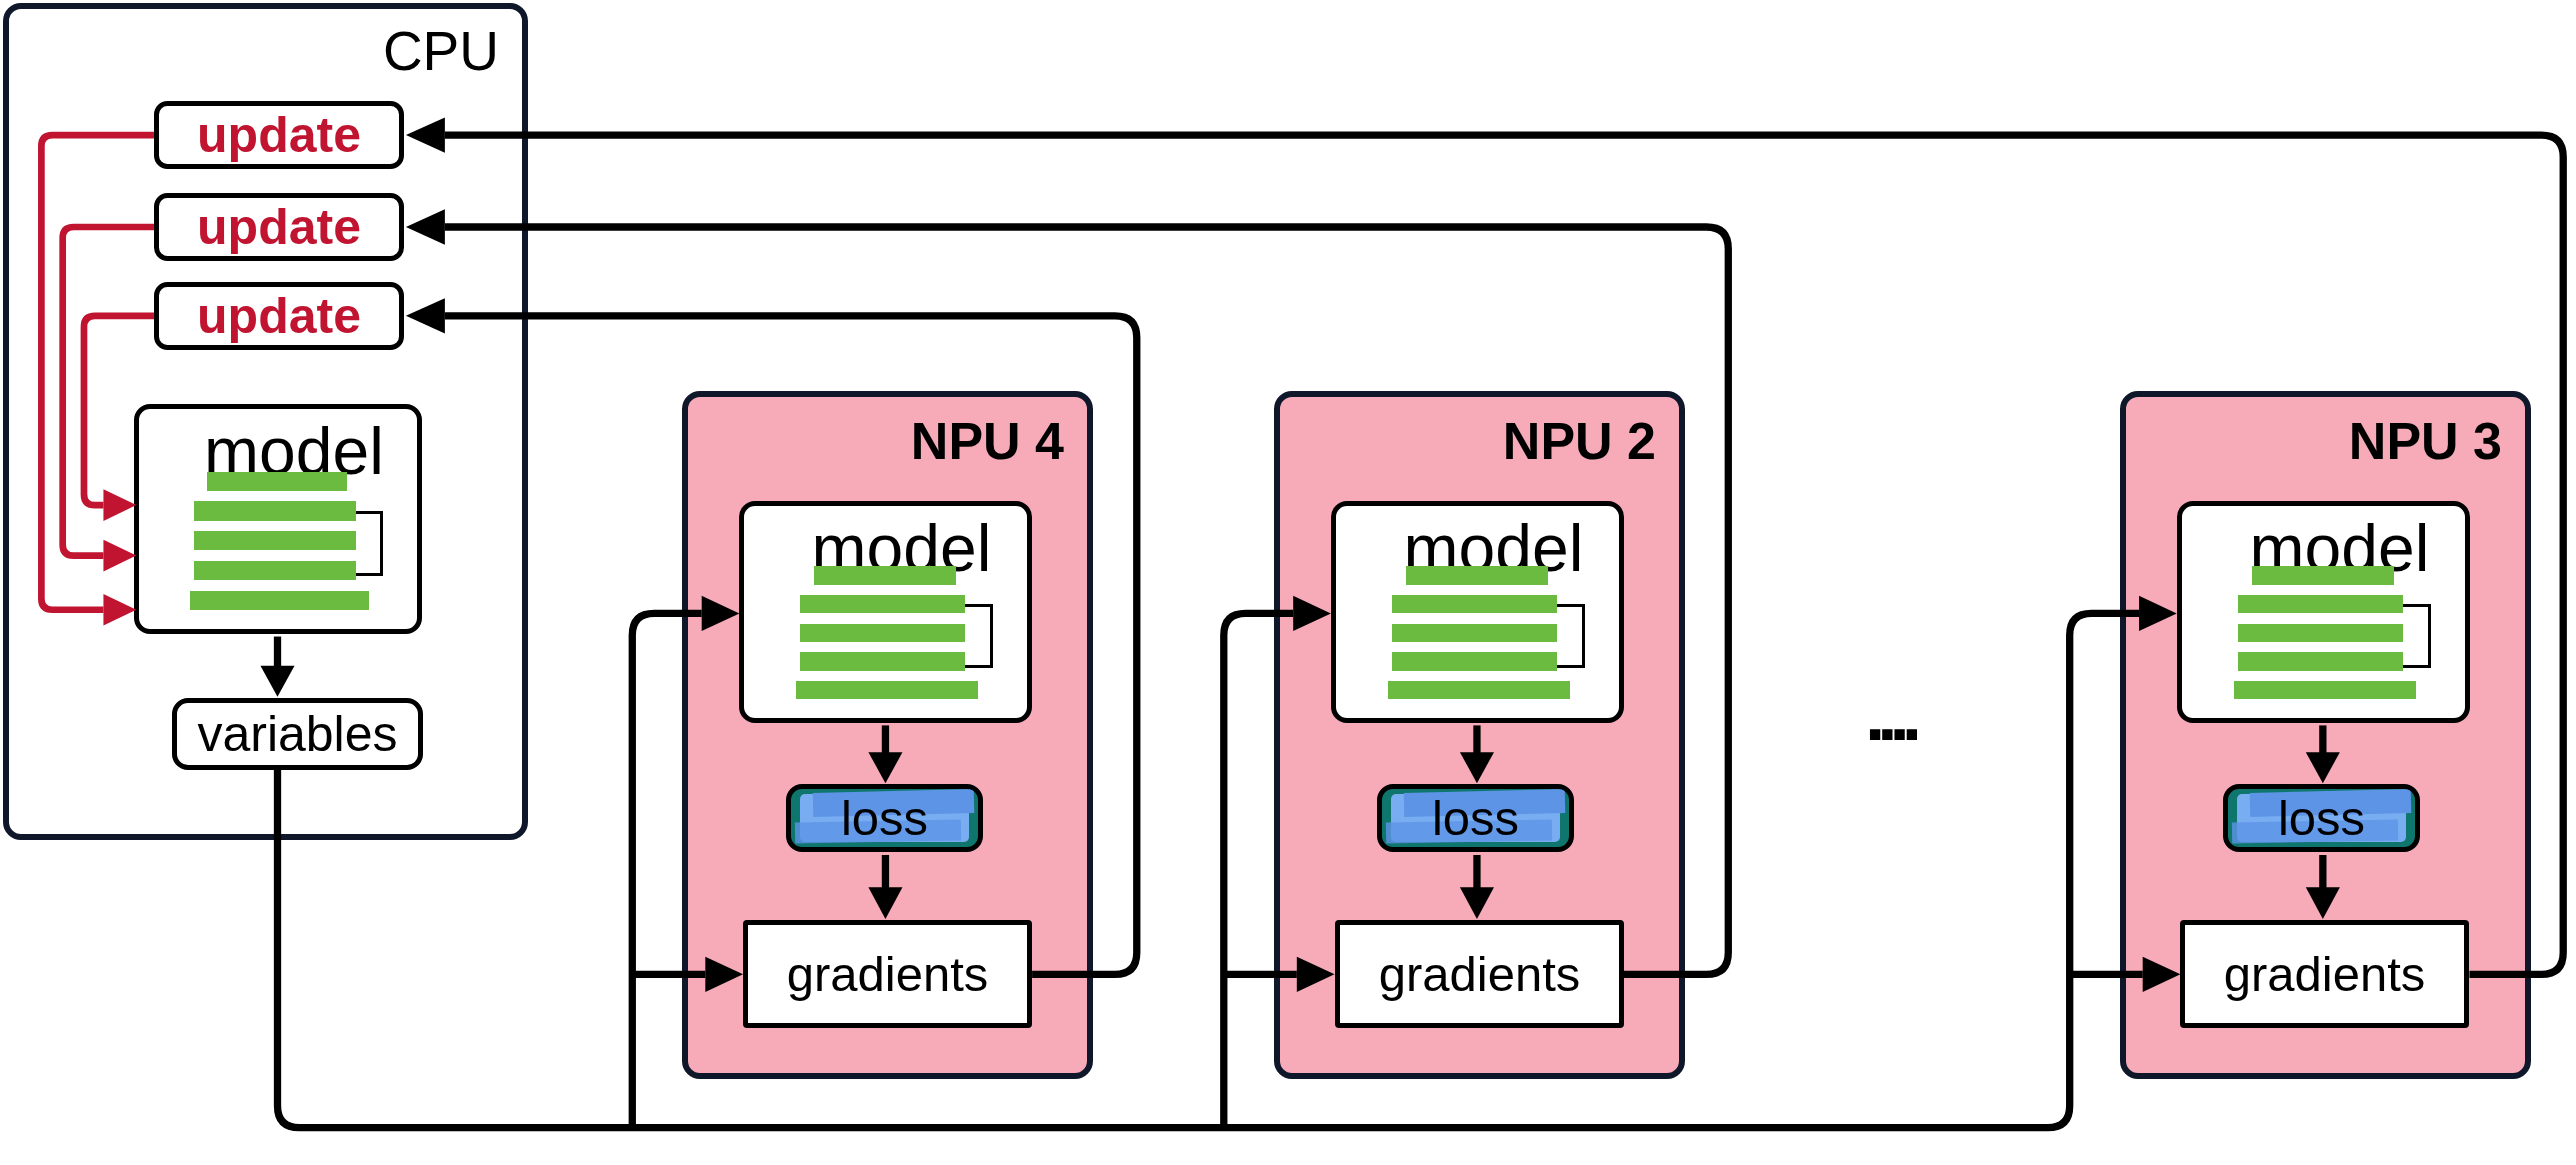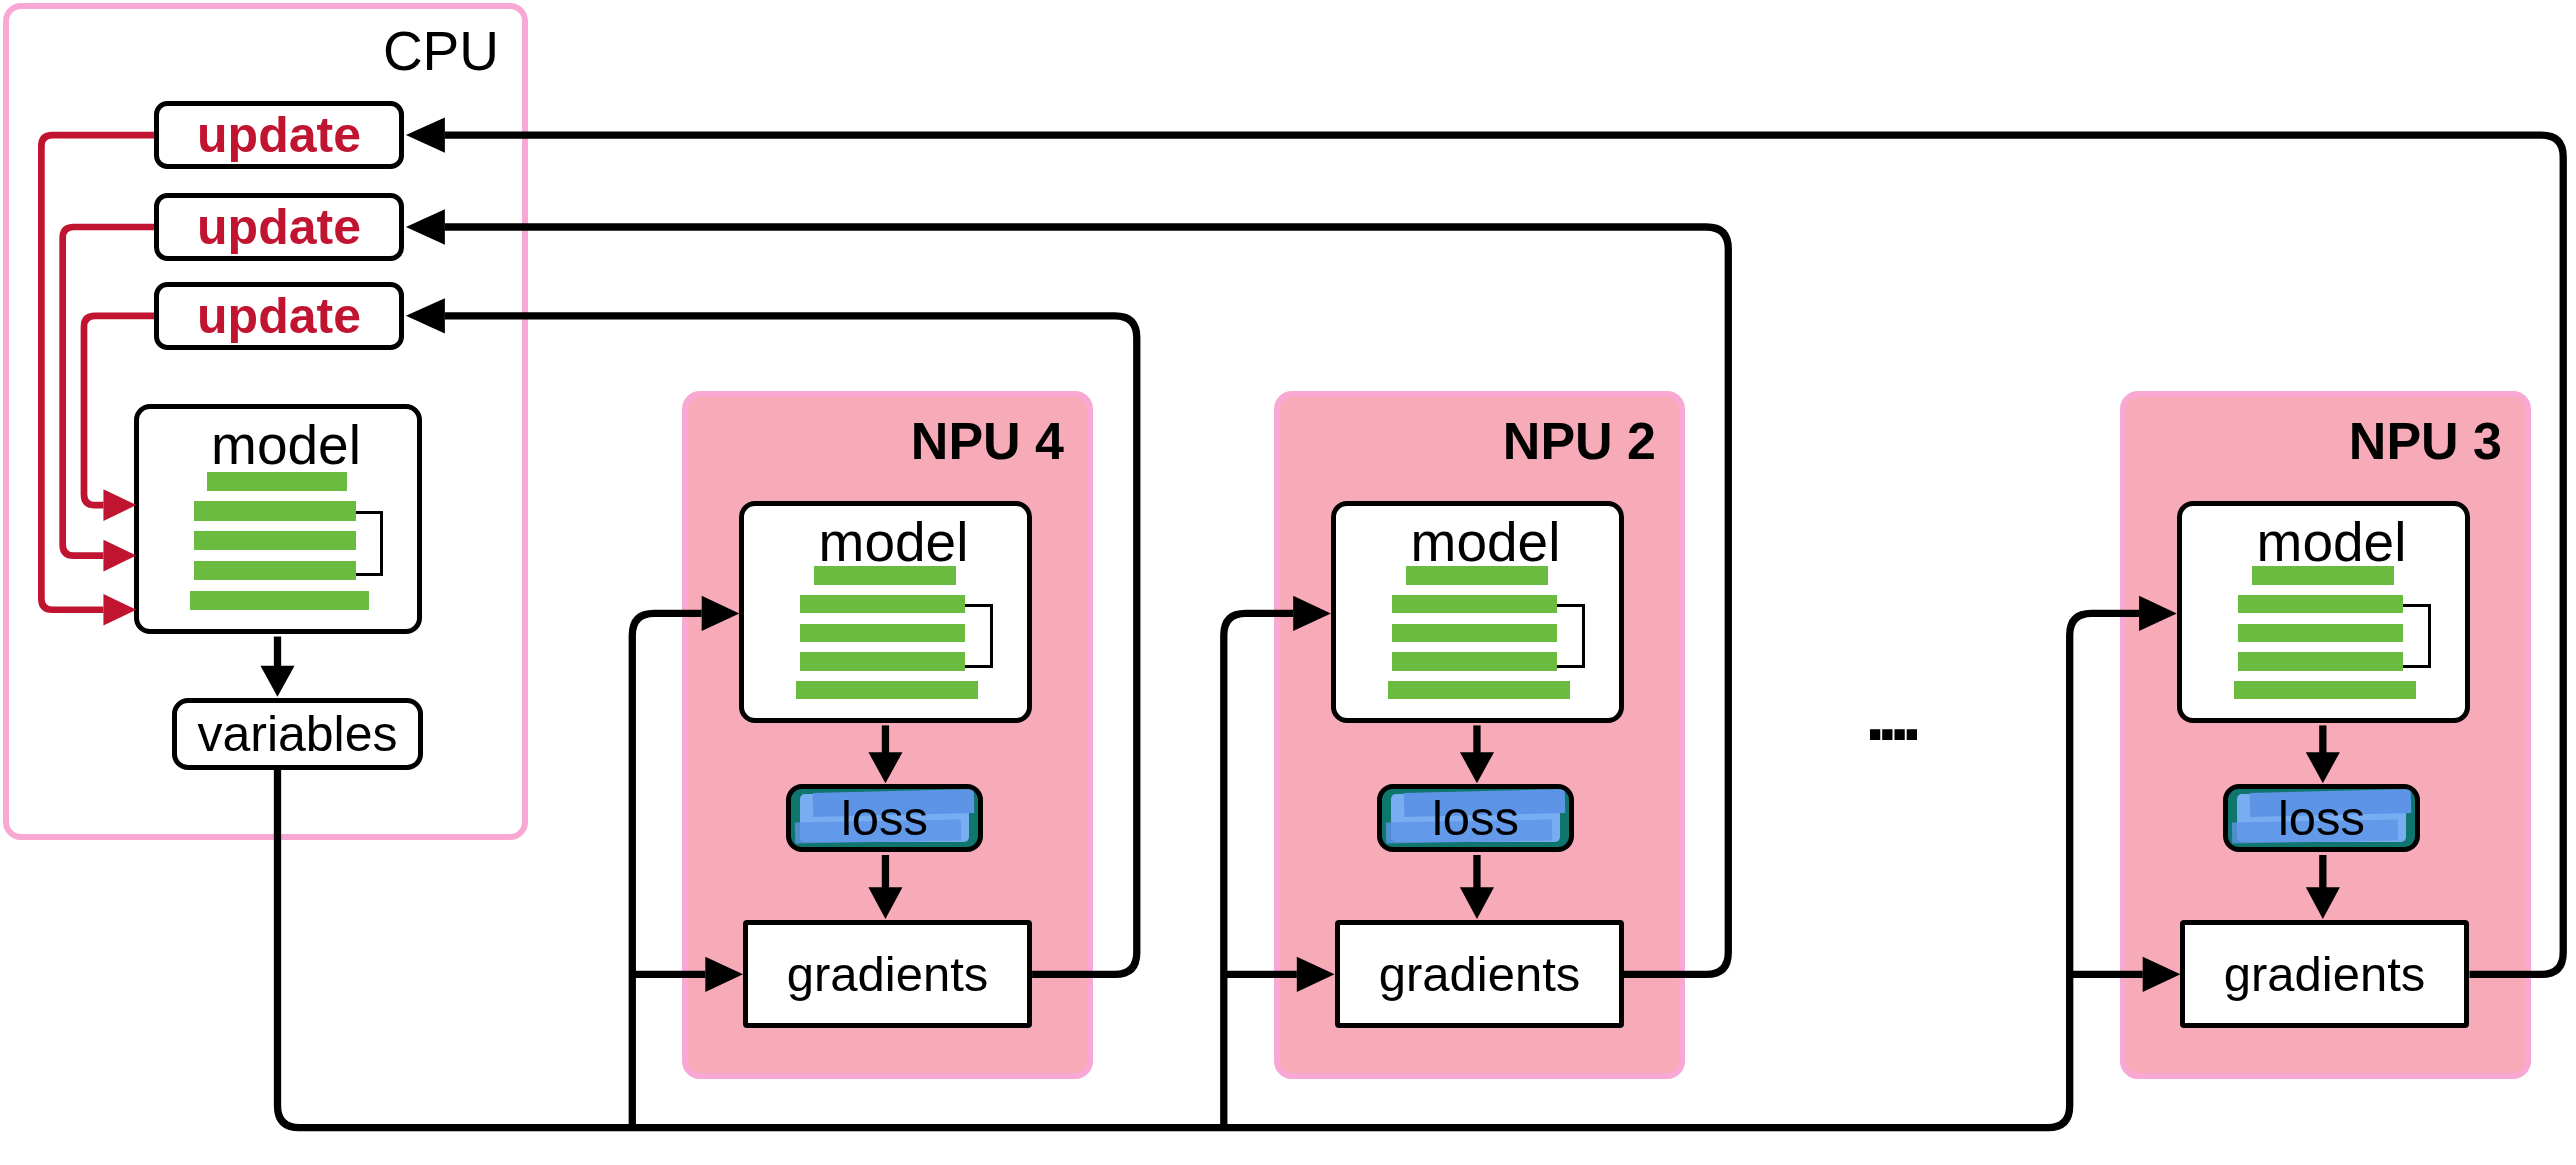--- a/index.html
+++ b/index.html
@@ -2,32 +2,32 @@
 <html style="--accent-red: #c01431; --npu-pink: #f7abb9; --bar-green: #6abb3f; --loss-blue: #79adf2; --loss-blue-dark: #5e94e6; --wire-black: #000000;font-size:9.7px"><head>
 <meta charset="utf-8">
 <style>
   html,body{margin:0;padding:0;background:#ffffff;}
   body{width:2576px;height:1166px;font-family:"Liberation Sans", sans-serif;color:#000;}
   #canvas{position:relative;width:2576px;height:1166px;overflow:hidden;background:#fff;}
 
   .abs{position:absolute;box-sizing:border-box;}
 
   
-  .bigbox{border:6px solid #f9a8d4;border-radius:18px;background:#fff;}
+  .bigbox{border:6px solid #0f172a;border-radius:18px;background:#fff;}
   .npu{background:var(--npu-pink);}
   .biglabel{position:absolute;top:12px;right:23px;font-size:55px;line-height:1.1;}
   .npu .biglabel{font-weight:bold;font-size:52px;top:16px;}
 
   
   .pill{border:5.5px solid #000;border-radius:13.4px;background:#fff;display:flex;align-items:center;justify-content:center;}
   .update{left:154px;width:250px;height:68px;font-weight:bold;font-size:50px;color:var(--accent-red);}
 
   
   .modelbox{border:5.5px solid #000;border-radius:16px;background:#fff;}
-  .model-title{position:absolute;top:2%;left:8px;width:100%;text-align:center;font-size:55px;}
+  .model-title{position:absolute;top:2%;left:16px;width:100%;text-align:center;font-size:66px;}
   .gbar{position:absolute;height:8.7%;background:var(--bar-green);}
   .gb1{left:24.6%;top:28.5%;width:50.4%;}
   .gb2{left:19.8%;top:42.0%;width:58.2%;}
   .gb3{left:19.8%;top:55.5%;width:58.2%;}
   .gb4{left:19.8%;top:69.0%;width:58.2%;}
   .gb5{left:18.2%;top:82.5%;width:64.4%;}
   .bracket{position:absolute;left:78.2%;top:46.3%;width:8.6%;height:27.1%;border:3.7px solid #000;border-left:none;background:transparent;}
 
   
   .lossbox{border:5.5px solid #000;border-radius:16px;background:#0f766e;overflow:hidden;display:flex;align-items:center;justify-content:center;}

